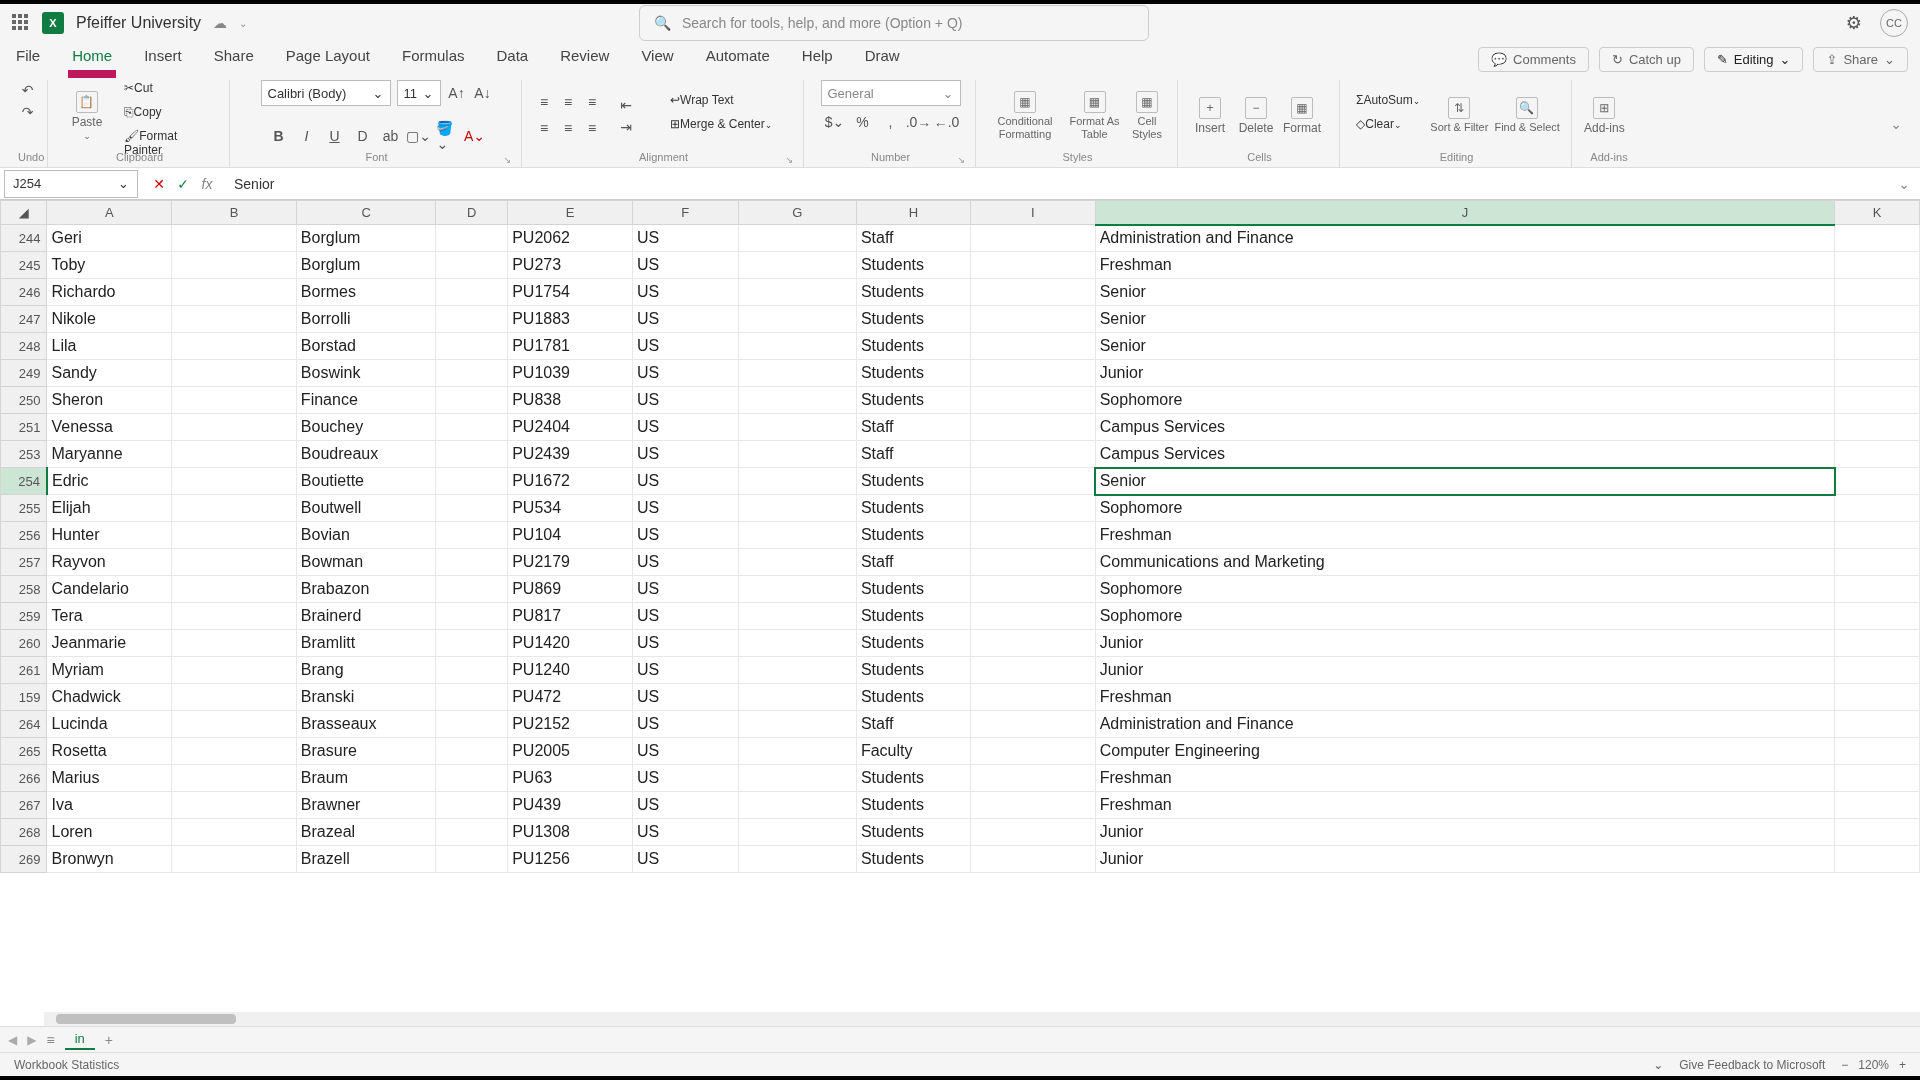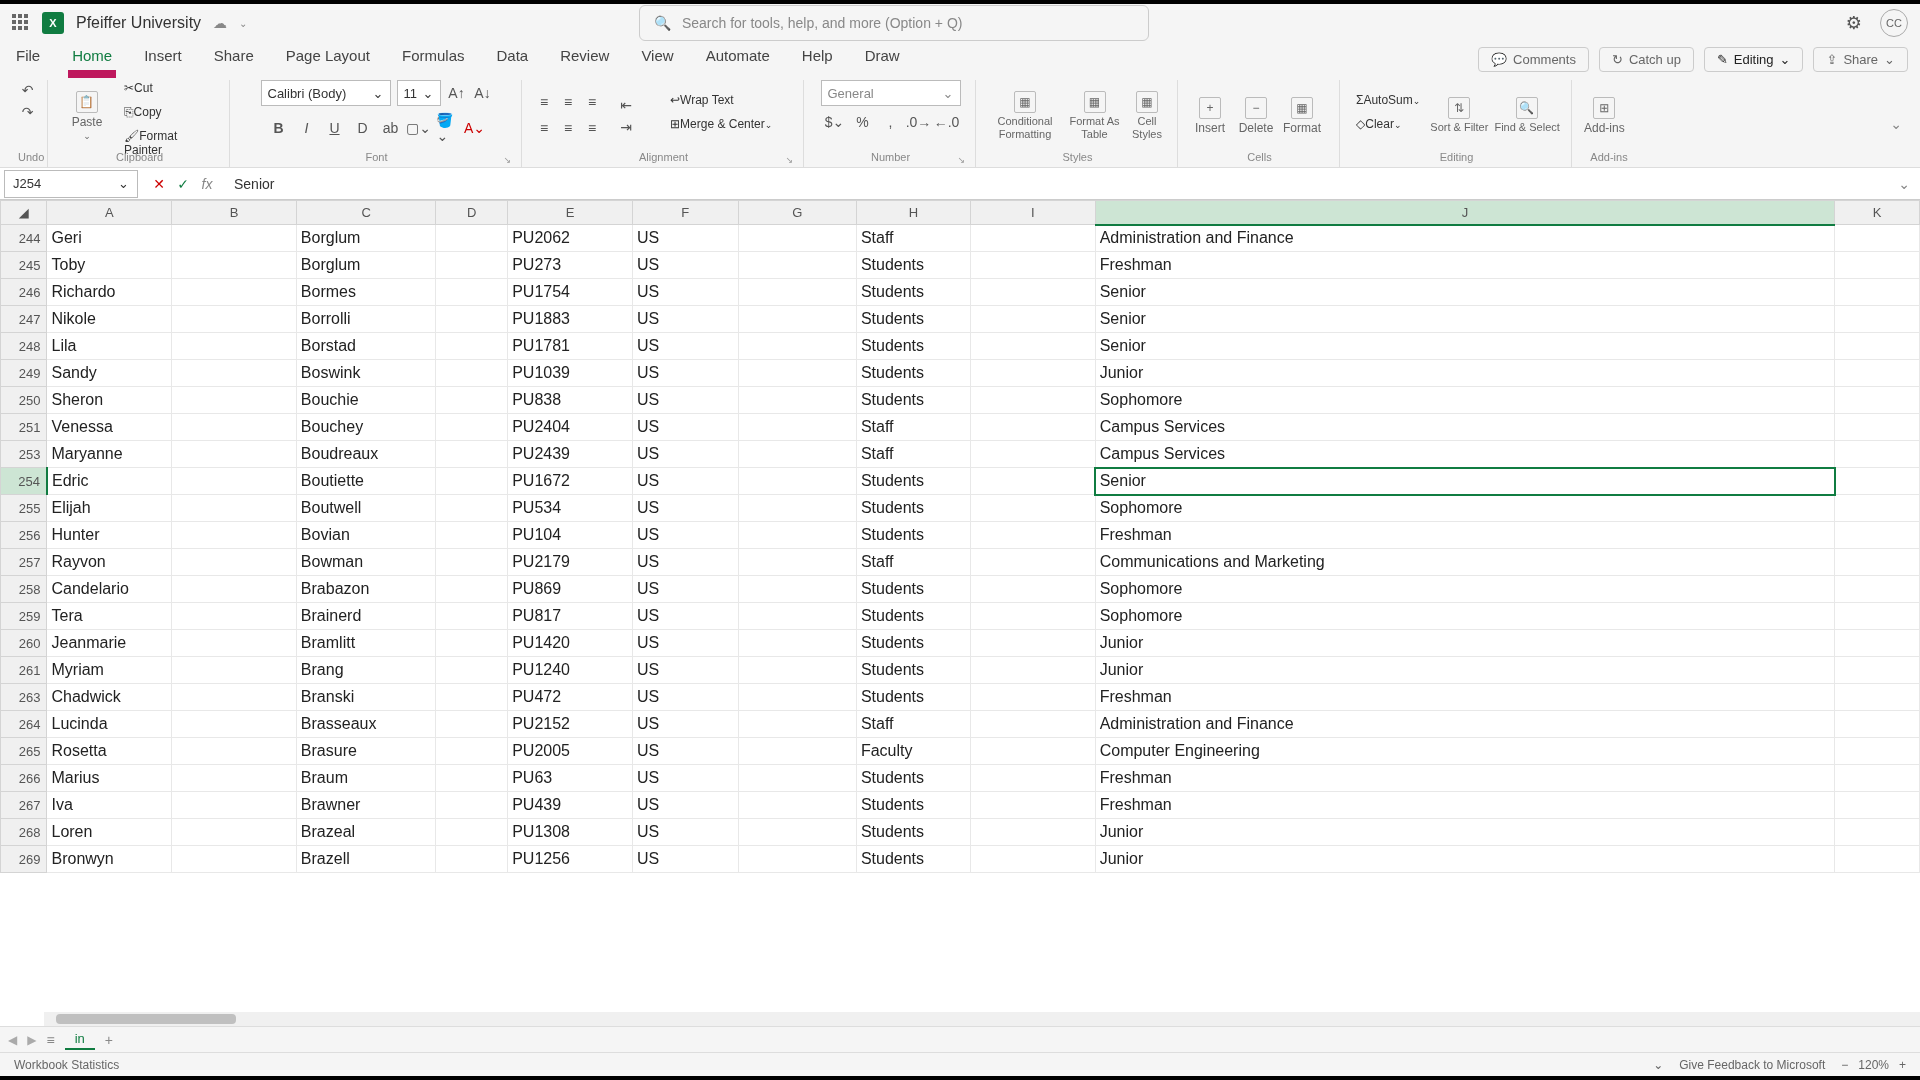--- a/index.html
+++ b/index.html
@@ -179,21 +179,21 @@
           </div>
         <div class="rcol">
           <div class="rbtn-sm"><span>✂</span><span>Cut</span></div>
           <div class="rbtn-sm"><span>⎘</span><span>Copy</span></div>
           <div class="rbtn-sm"><span>🖌</span><span>Format Painter</span></div>
         </div>
       </div>
       <div class="rg-label">Clipboard</div>
     </div>
     <div class="ribbon-group" style="width:290px;">
-      <div class="rg-content rcol" style="gap:12px;align-items:center;">
+      <div class="rg-content rcol" style="gap:20px;align-items:center;">
         <div style="display:flex;gap:6px;align-items:center;">
           <div class="font-select">
               <span>Calibri (Body)</span>
               <span>⌄</span>
             </div>
           <div class="size-select">
               <span>11</span>
               <span>⌄</span>
             </div>
           <div class="fmt-icon">A↑</div>
@@ -435,21 +435,21 @@
             <td class="cell col-G"></td>
             <td class="cell col-H">Students</td>
             <td class="cell col-I"></td>
             <td class="cell col-J">Junior</td>
             <td class="cell col-K"></td>
           </tr>
           <tr>
             <td class="row-header">250</td>
             <td class="cell col-A">Sheron</td>
             <td class="cell col-B"></td>
-            <td class="cell col-C">Bouchie</td>
+            <td class="cell col-C">Finance</td>
             <td class="cell col-D"></td>
             <td class="cell col-E">PU838</td>
             <td class="cell col-F">US</td>
             <td class="cell col-G"></td>
             <td class="cell col-H">Students</td>
             <td class="cell col-I"></td>
             <td class="cell col-J">Sophomore</td>
             <td class="cell col-K"></td>
           </tr>
           <tr>
@@ -586,21 +586,21 @@
             <td class="cell col-D"></td>
             <td class="cell col-E">PU1240</td>
             <td class="cell col-F">US</td>
             <td class="cell col-G"></td>
             <td class="cell col-H">Students</td>
             <td class="cell col-I"></td>
             <td class="cell col-J">Junior</td>
             <td class="cell col-K"></td>
           </tr>
           <tr>
-            <td class="row-header">263</td>
+            <td class="row-header">159</td>
             <td class="cell col-A">Chadwick</td>
             <td class="cell col-B"></td>
             <td class="cell col-C">Branski</td>
             <td class="cell col-D"></td>
             <td class="cell col-E">PU472</td>
             <td class="cell col-F">US</td>
             <td class="cell col-G"></td>
             <td class="cell col-H">Students</td>
             <td class="cell col-I"></td>
             <td class="cell col-J">Freshman</td>

